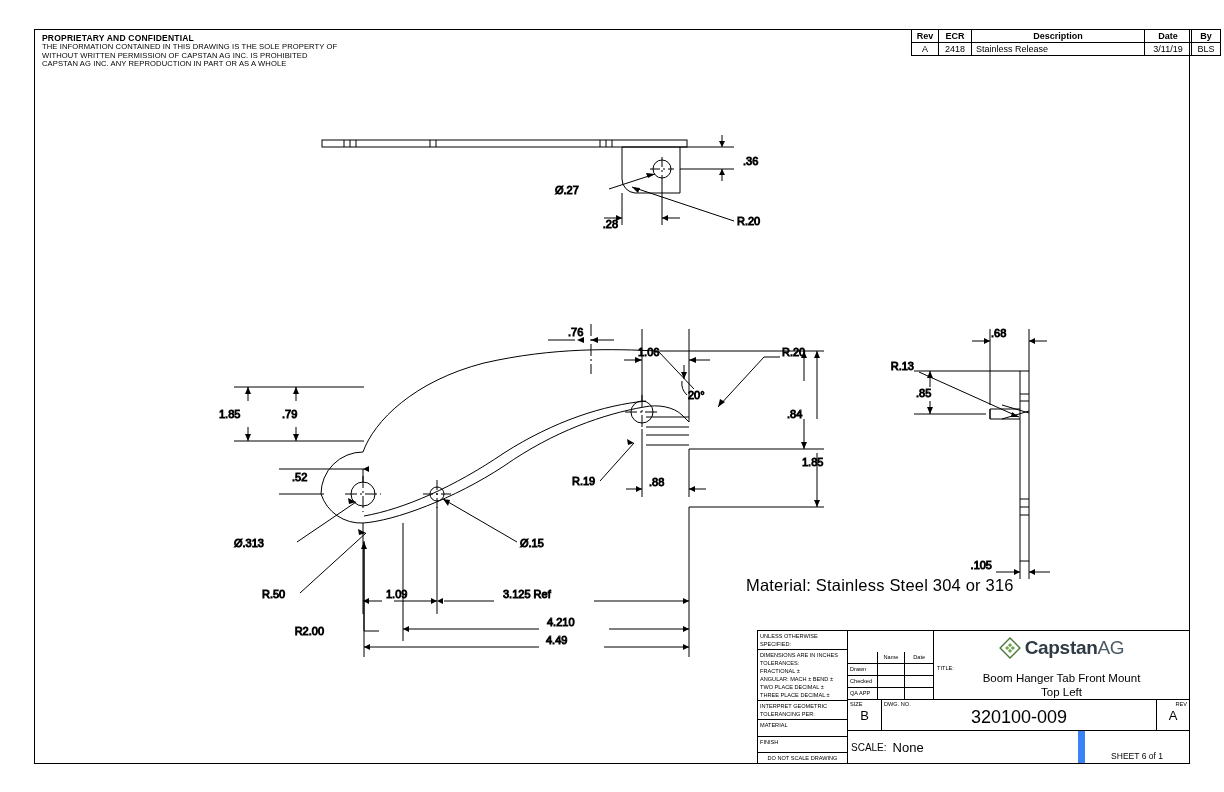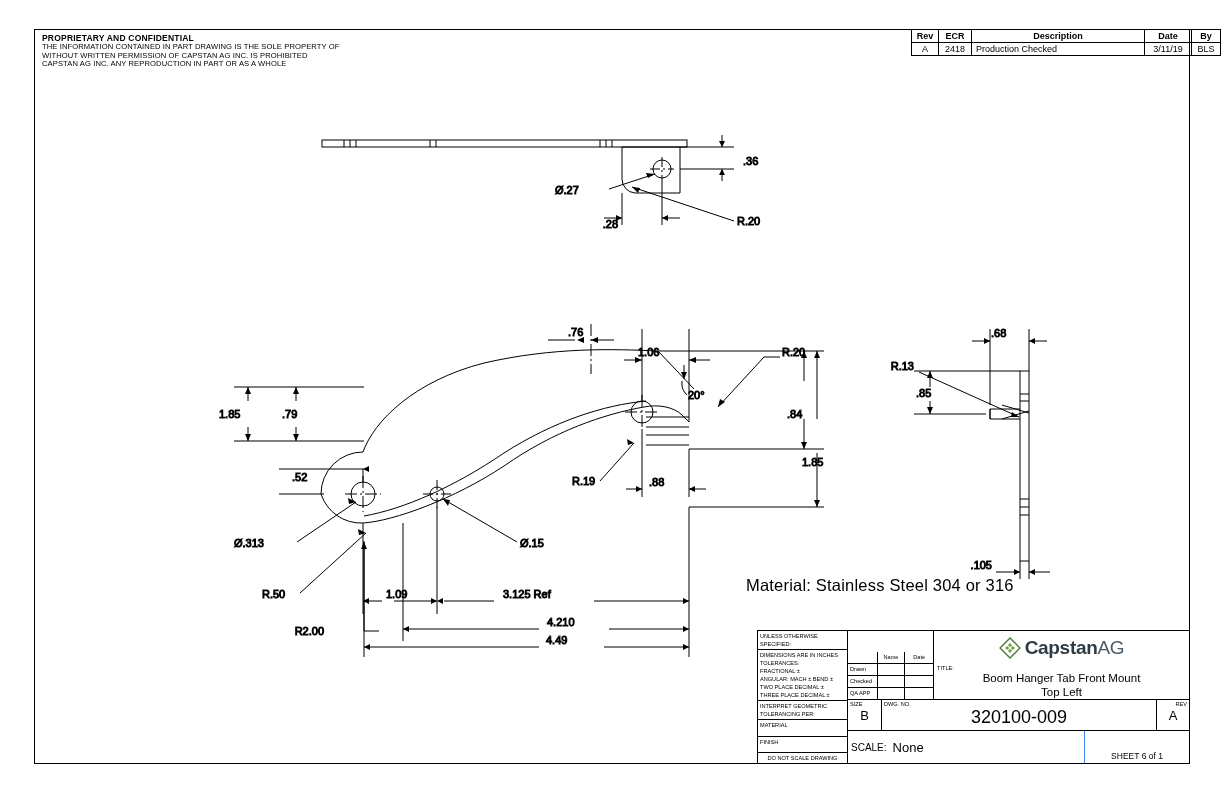--- a/index.html
+++ b/index.html
@@ -221,21 +221,21 @@
     text-align: center;
     font-size: 13px;
   }
   .tb-row3 {
     display: flex;
     flex: 1;
     border-top: 1px solid #000;
   }
   .tb-scale {
     flex: 1;
-    border-right: 1px solid #3b82f6;
+    border-right: 7px solid #3b82f6;
     box-sizing: border-box;
     display: flex;
     align-items: center;
     gap: 6px;
     padding-left: 3px;
   }
   .tb-scale .lbl { font-size: 10px; }
   .tb-scale .val { font-size: 13px; }
   .tb-sheet {
     width: 104px;
@@ -250,38 +250,38 @@
 </style>
 </head>
 <body>
 
 <div id="sheet">
 
   <div class="frame"></div>
 
   <div class="confidential">
     <div class="hdr">PROPRIETARY AND CONFIDENTIAL</div>
-    <div class="body">THE INFORMATION CONTAINED IN PART DRAWING IS THE SOLE PROPERTY OF</div>
+    <div class="body">THE INFORMATION CONTAINED IN THIS DRAWING IS THE SOLE PROPERTY OF</div>
     <div class="body">WITHOUT WRITTEN PERMISSION OF CAPSTAN AG INC. IS PROHIBITED</div>
     <div class="body">CAPSTAN AG INC. ANY REPRODUCTION IN PART OR AS A WHOLE</div>
   </div>
 
   <table class="revtable">
     <tbody>
         <tr>
       <th class="c-rev">Rev</th>
       <th class="c-ecr">ECR</th>
       <th class="c-desc">Description</th>
       <th class="c-date">Date</th>
       <th class="c-by">By</th>
     </tr>
     <tr>
       <td>A</td>
       <td>2418</td>
-      <td class="desc-cell">Production Checked</td>
+      <td class="desc-cell">Stainless Release</td>
       <td>3/11/19</td>
       <td>BLS</td>
     </tr>
   </tbody>
     </table>
 
   <svg id="drawing" width="1156" height="735" viewBox="0 0 1156 735">
     <g fill="none" stroke="#000" stroke-width="1" shape-rendering="geometricPrecision">
 
       <g>

